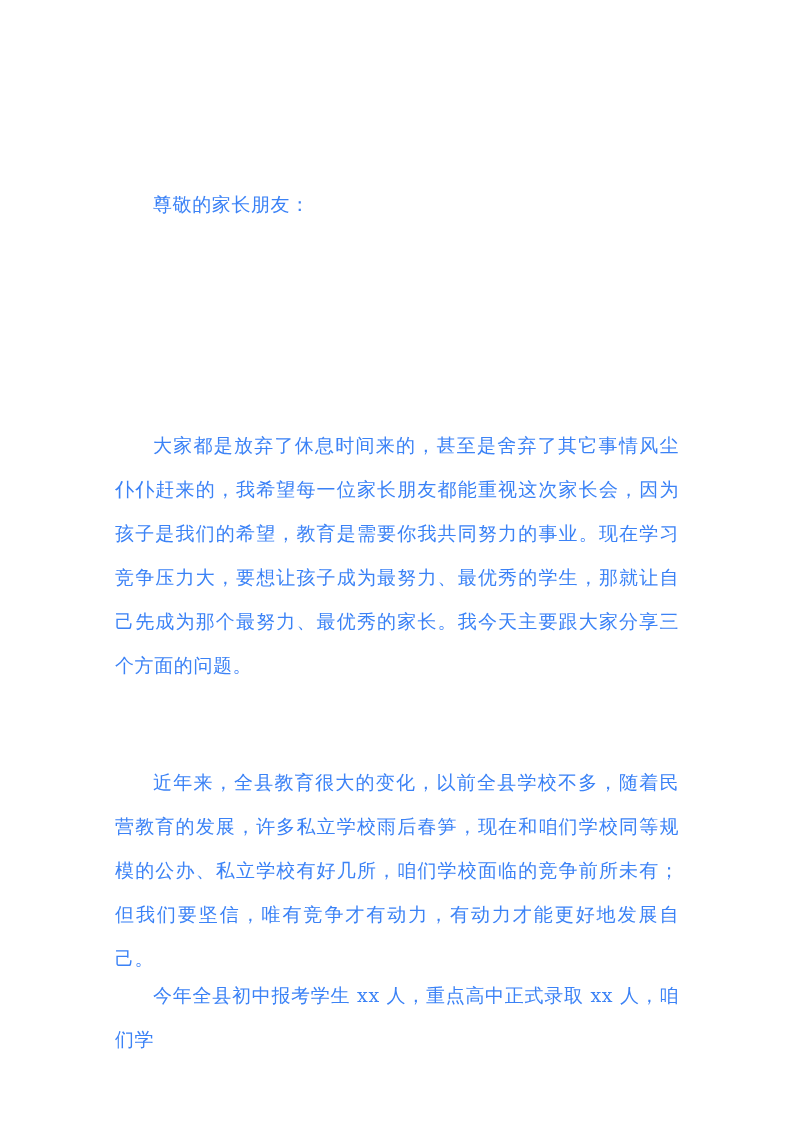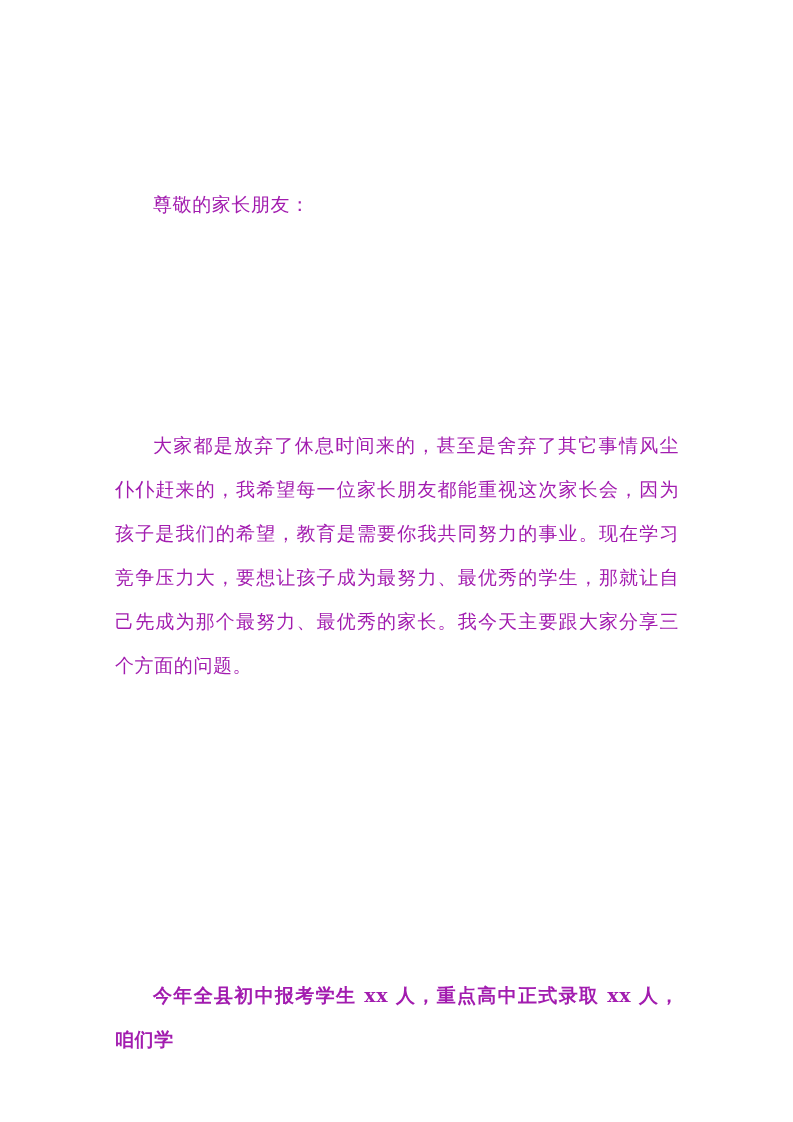--- a/index.html
+++ b/index.html
@@ -8,27 +8,28 @@
       position: absolute; left: 0; top: 0; width: 793px; height: 1122px;
       background: #ffffff;
     }
     .para {
       position: absolute;
       left: 115px;
       width: 564px;
       font-family: "DejaVu Serif", "Liberation Serif", serif;
       font-size: 19px;
       line-height: 44px;
-      color: #a21caf;
+      color: #3b82f6;
       text-indent: 38px;
       letter-spacing: 0.6px;
       text-align: justify;
       margin: 0;
     }
   </style>
 </head>
 <body>
 
 <div class="page">
   <p class="para" style="top:182px;">尊敬的家长朋友：</p>
   <p class="para" style="top:423px;">大家都是放弃了休息时间来的，甚至是舍弃了其它事情风尘仆仆赶来的，我希望每一位家长朋友都能重视这次家长会，因为孩子是我们的希望，教育是需要你我共同努力的事业。现在学习竞争压力大，要想让孩子成为最努力、最优秀的学生，那就让自己先成为那个最努力、最优秀的家长。我今天主要跟大家分享三个方面的问题。</p>
-  <p class="para" style="top:973px;font-weight:bold;">今年全县初中报考学生 xx 人，重点高中正式录取 xx 人，咱们学</p>
+  <p class="para" style="top:760px;">近年来，全县教育很大的变化，以前全县学校不多，随着民营教育的发展，许多私立学校雨后春笋，现在和咱们学校同等规模的公办、私立学校有好几所，咱们学校面临的竞争前所未有；但我们要坚信，唯有竞争才有动力，有动力才能更好地发展自己。</p>
+  <p class="para" style="top:973px;">今年全县初中报考学生 xx 人，重点高中正式录取 xx 人，咱们学</p>
 </div>
 
 </body></html>

